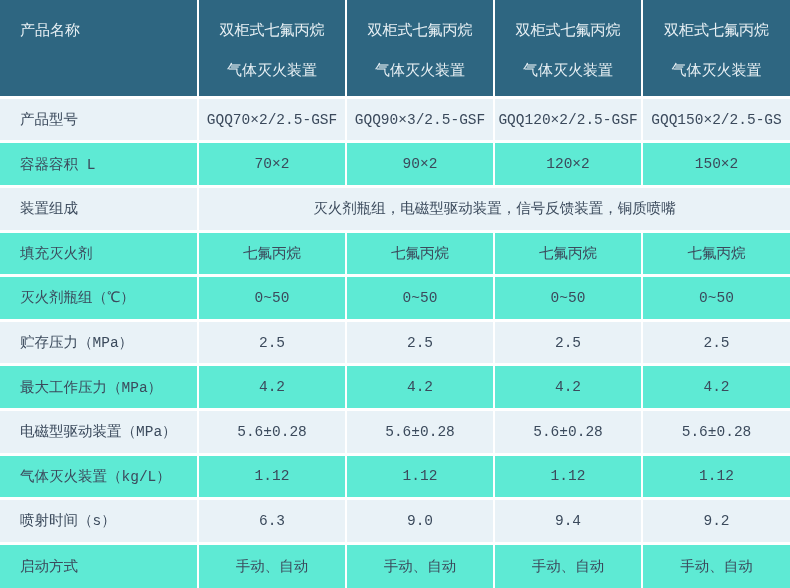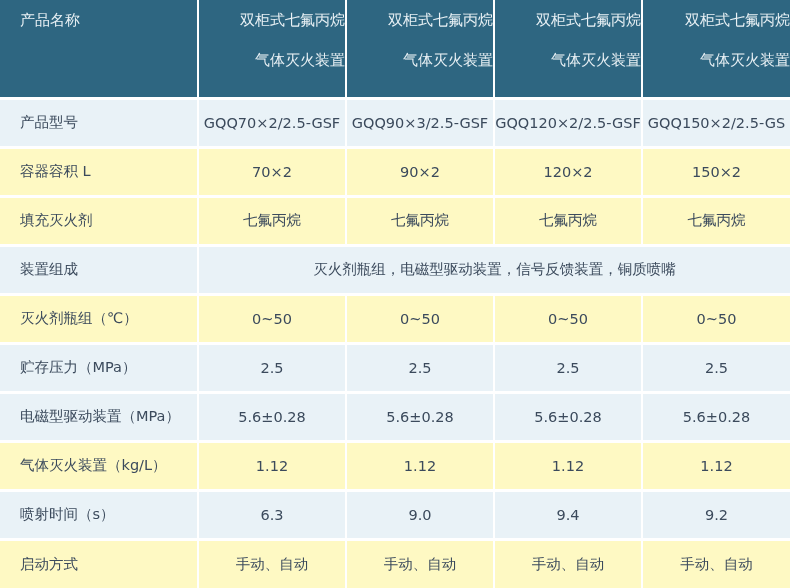--- a/index.html
+++ b/index.html
@@ -18,36 +18,37 @@
     border-top-width:3px;
     border-bottom-width:3px;
     padding:0;
     font-weight:normal;
     font-size:14.5px;
     text-align:center;
     vertical-align:middle;
     overflow:hidden;
     white-space:nowrap;
   }
-  tr:first-child>*{border-top:0;text-align:right;}
+  tr:first-child>*{border-top:0;}
   tr:last-child>*{border-bottom:0;}
   tr>*:first-child{border-left:0;}
   tr>*:last-child{border-right:0;}
   tr.hdr{height:84px;}
   tr.hdr th{
     background:#2e6681;
     color:#e9f1f5;
     font-size:15px;
     vertical-align:top;
+    padding-top:10px;
   }
   tr.hdr th .hl{display:block;line-height:40px;}
   th.lbl,td.lbl{text-align:left;padding-left:20px;}
-  tr.row{height:42px;}
+  tr.row{height:42px;font-family:Liberation Mono, monospace;}
   tr.light>td{background:#e9f2f7;}
-  tr.blue>td{background:#fef9c3;}
+  tr.blue>td{background:#5eead4;}
 </style>
 </head>
 <body>
 
 <div class="page">
 <table class="spec">
   <colgroup>
     <col class="c0">
         <col class="cd">
         <col class="cd">
@@ -87,49 +88,56 @@
 
     <tr class="row blue">
       <td class="lbl">容器容积 L</td>
       <td>70×2</td>
       <td>90×2</td>
       <td>120×2</td>
       <td>150×2</td>
     </tr>
 
 
+    <tr class="row light">
+      <td class="lbl">装置组成</td>
+      <td colspan="4">灭火剂瓶组，电磁型驱动装置，信号反馈装置，铜质喷嘴</td>
+    </tr>
+
     <tr class="row blue">
       <td class="lbl">填充灭火剂</td>
       <td>七氟丙烷</td>
       <td>七氟丙烷</td>
       <td>七氟丙烷</td>
       <td>七氟丙烷</td>
-    </tr>
-
-    <tr class="row light">
-      <td class="lbl">装置组成</td>
-      <td colspan="4">灭火剂瓶组，电磁型驱动装置，信号反馈装置，铜质喷嘴</td>
     </tr>
 
     <tr class="row blue">
       <td class="lbl">灭火剂瓶组（℃）</td>
       <td>0~50</td>
       <td>0~50</td>
       <td>0~50</td>
       <td>0~50</td>
     </tr>
 
     <tr class="row light">
       <td class="lbl">贮存压力（MPa）</td>
       <td>2.5</td>
       <td>2.5</td>
       <td>2.5</td>
       <td>2.5</td>
     </tr>
 
+    <tr class="row blue">
+      <td class="lbl">最大工作压力（MPa）</td>
+      <td>4.2</td>
+      <td>4.2</td>
+      <td>4.2</td>
+      <td>4.2</td>
+    </tr>
 
     <tr class="row light">
       <td class="lbl">电磁型驱动装置（MPa）</td>
       <td>5.6±0.28</td>
       <td>5.6±0.28</td>
       <td>5.6±0.28</td>
       <td>5.6±0.28</td>
     </tr>
 
     <tr class="row blue">

